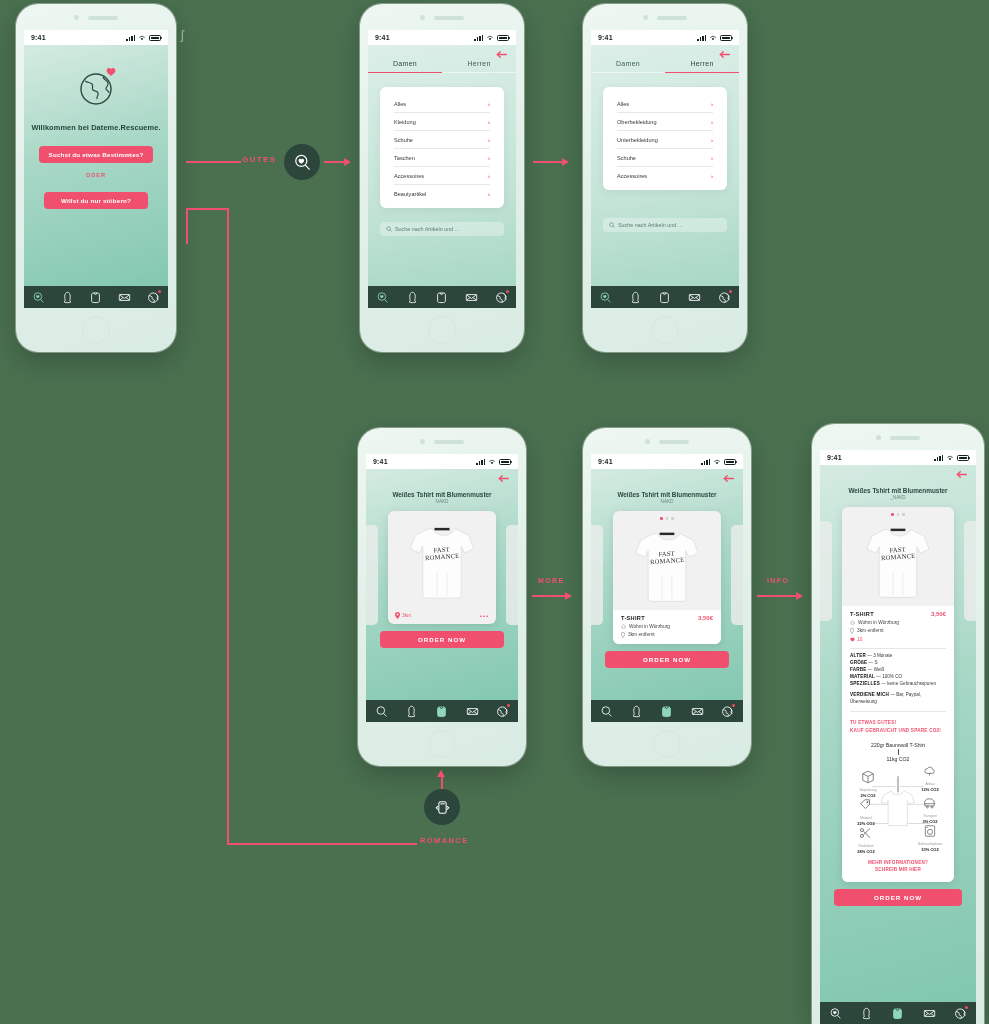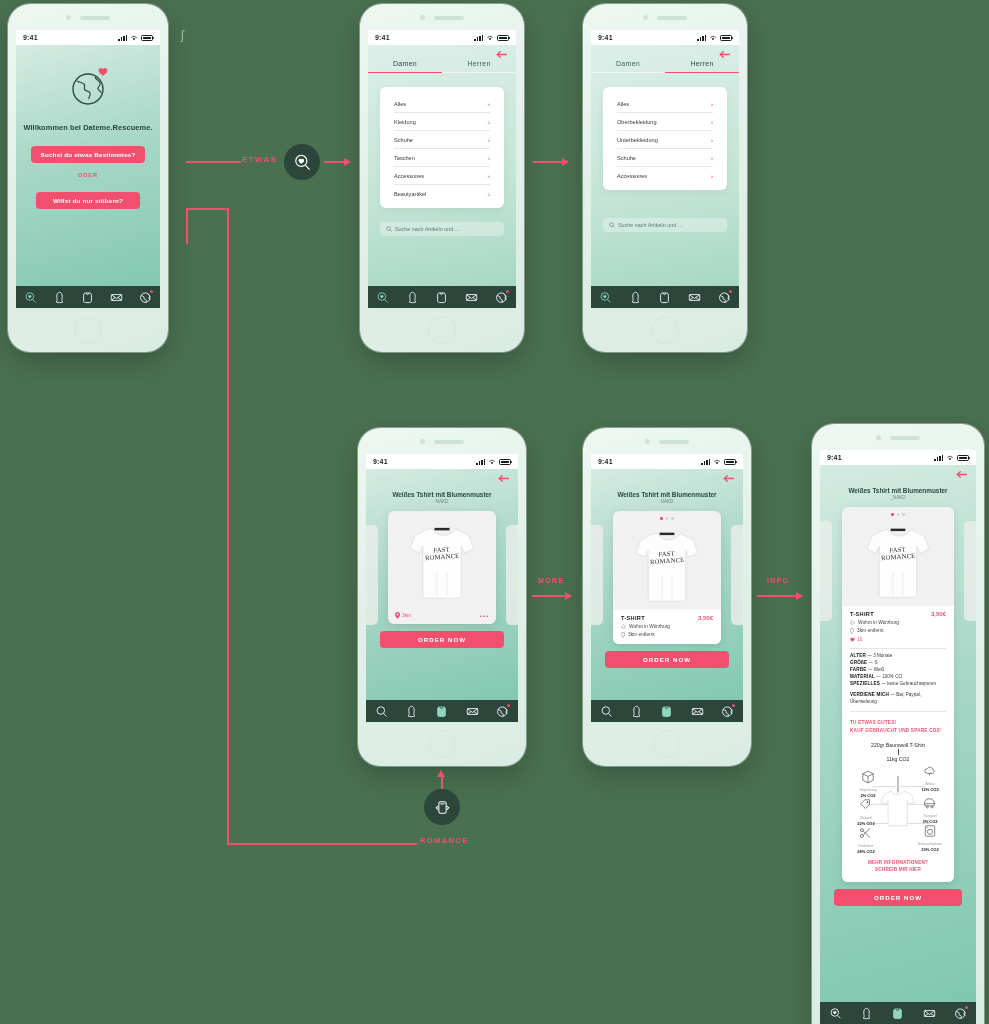--- a/index.html
+++ b/index.html
@@ -171,21 +171,21 @@
   .flow-badge svg { width: 19px; height: 19px; }
   .corner-mark { position: absolute; color: #9fc3b4; font-size: 12px; }
 </style>
 </head>
 <body>
 
 <div id="stage">
 
   <div class="corner-mark" style="left:181px; top:28px;">ʃ</div>
 
-  <div class="phone" style="left:8px; top:4px; width:160px; height:348px;">
+  <div class="phone" style="left:16px; top:4px; width:160px; height:348px;">
     <div class="speaker-row">
         <div class="cam"></div>
         <div class="spk"></div>
       </div>
     <div class="screen">
       <div class="statusbar">
         <div class="clock">9:41</div>
         <div class="right">
           <div class="bars">
               <i></i>
@@ -878,21 +878,21 @@
               <path d="M3.2 7c2 1.2 3.2.6 4.4 1.8s-.6 2.4.6 3.6 2.4 0 3 1.8-1.2 2.4-.6 3.6"></path>
               <path d="M13.6 4c.6 1.8 2.4 1.8 3 3.6s-1.8 2.4-1.2 3.6 1.8 1.2 1.8 2.4"></path>
             </svg>
             <div class="nav-dot"></div>
           </div>
       </div>
     </div>
   </div>
 
   <div class="conn h" style="left:186px; top:161px; width:55px;"></div>
-  <div class="flow-label" style="left:242px; top:155px;">ETWAS</div>
+  <div class="flow-label" style="left:242px; top:155px;">GUTES</div>
   <div class="flow-badge" style="left:284px; top:144px;">
     <svg viewBox="0 0 24 24" fill="none" stroke="#ffffff" stroke-width="1.5">
       <circle cx="10.5" cy="10" r="7"></circle>
         <path d="M15.6 15.4 21 21"></path>
       <path d="M10.5 13.6c-2-1.4-3.5-2.6-3.5-4.2 0-1.2.9-2.1 2.1-2.1.7 0 1.2.4 1.4.8.2-.4.7-.8 1.4-.8 1.2 0 2.1.9 2.1 2.1 0 1.6-1.5 2.8-3.5 4.2z" fill="#ffffff" stroke="none"></path>
     </svg>
   </div>
   <div class="conn h" style="left:324px; top:161px; width:25px;"></div>
   <div class="arrow-head arrow-r" style="left:344px; top:158px;"></div>
 

